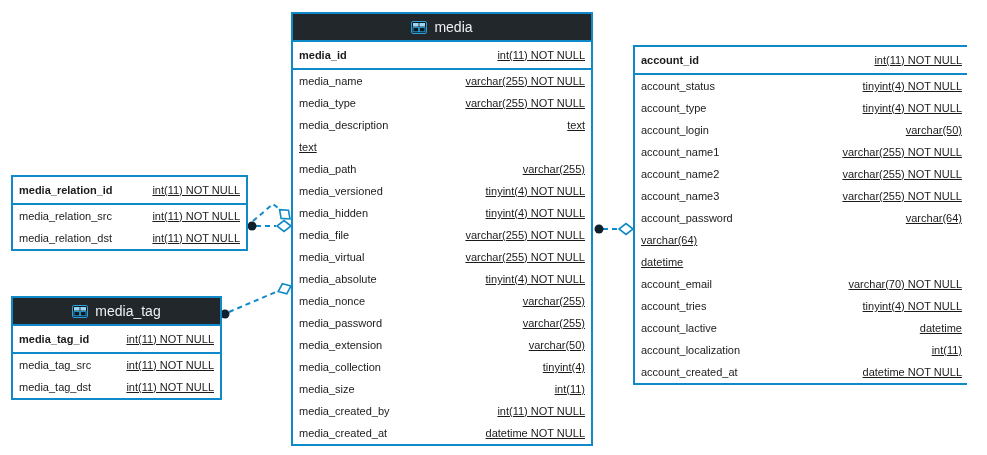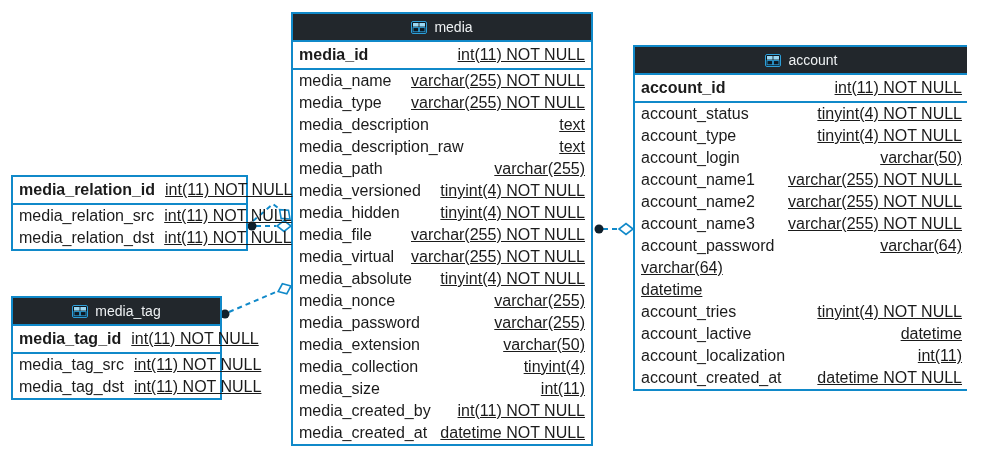--- a/index.html
+++ b/index.html
@@ -5,21 +5,21 @@
   html,body{margin:0;padding:0;background:#fff;}
   body{font-family:"Liberation Sans",sans-serif;}
   #canvas{position:relative;width:919px;height:455px;background:var(--canvas-bg,#fff);overflow:hidden;padding-left:48px;}
   #connectors{position:absolute;left:0;top:0;width:987px;height:455px;z-index:1;}
   .tbl{position:absolute;box-sizing:border-box;border:2px solid var(--accent,#1089c9);background:#fff;z-index:2;}
   .hdr{height:26px;background:var(--header-bg,#22272c);border-bottom:2px solid var(--accent,#1089c9);
        display:flex;align-items:center;justify-content:center;gap:7px;
        color:var(--header-text,#eef1f3);font-size:14px;}
   .ticon{display:flex;align-items:center;}
   .row{display:flex;justify-content:space-between;align-items:center;height:22px;
-       padding:0 6px;font-size:16px;color:var(--row-text,#1b1b1b);white-space:nowrap;}
+       padding:0 6px;font-size:11px;color:var(--row-text,#1b1b1b);white-space:nowrap;}
   .row.pk{height:26px;border-bottom:2px solid var(--accent,#1089c9);}
   .row.pk .cname{font-weight:bold;}
   .cname{margin-right:10px;}
   .ctype{text-align:right;text-decoration:underline;}
   .relline{fill:none;stroke:var(--accent,#1089c9);stroke-width:2;stroke-dasharray:5 4;}
   .reldot{fill:var(--endpoint-dot,#10202c);}
   .reldiamond{fill:#fff;stroke:var(--accent,#1089c9);stroke-width:1.6;}
 </style>
 </head>
 <body>
@@ -71,21 +71,20 @@
         </div>
         <div class="row">
           <span class="cname">media_type</span>
           <span class="ctype">varchar(255) NOT NULL</span>
         </div>
         <div class="row">
           <span class="cname">media_description</span>
           <span class="ctype">text</span>
         </div>
         <div class="row">
-          <span class="cname">media_description_raw</span>
           <span class="ctype">text</span>
         </div>
         <div class="row">
           <span class="cname">media_path</span>
           <span class="ctype">varchar(255)</span>
         </div>
         <div class="row">
           <span class="cname">media_versioned</span>
           <span class="ctype">tinyint(4) NOT NULL</span>
         </div>
@@ -129,32 +128,20 @@
           <span class="cname">media_created_by</span>
           <span class="ctype">int(11) NOT NULL</span>
         </div>
         <div class="row">
           <span class="cname">media_created_at</span>
           <span class="ctype">datetime NOT NULL</span>
         </div>
       </div>
     </div>
     <div class="tbl" style="left: 633px; top: 45px; width: 337px;">
-      <div class="hdr">
-        <span class="ticon">
-          <svg width="16" height="13" viewBox="0 0 16 13">
-            <rect x="0.5" y="0.5" width="15" height="12" rx="1.5" fill="var(--icon-dark)" stroke="var(--icon-bright)"></rect>
-            <rect x="2" y="2" width="5.6" height="3.6" fill="var(--icon-light)"></rect>
-            <rect x="8.4" y="2" width="5.6" height="3.6" fill="var(--icon-light)"></rect>
-            <rect x="2" y="6.6" width="5.6" height="4.2" fill="var(--icon-dark)" stroke="var(--icon-bright)" stroke-width="0.9"></rect>
-            <rect x="8.4" y="6.6" width="5.6" height="4.2" fill="var(--icon-dark)" stroke="var(--icon-bright)" stroke-width="0.9"></rect>
-          </svg>
-        </span>
-        <span class="ttitle">account</span>
-      </div>
       <div class="row pk">
         <span class="cname">account_id</span>
         <span class="ctype">int(11) NOT NULL</span>
       </div>
       <div class="rows">
         <div class="row">
           <span class="cname">account_status</span>
           <span class="ctype">tinyint(4) NOT NULL</span>
         </div>
         <div class="row">
@@ -179,20 +166,24 @@
         </div>
         <div class="row">
           <span class="cname">account_password</span>
           <span class="ctype">varchar(64)</span>
         </div>
         <div class="row">
           <span class="ctype">varchar(64)</span>
         </div>
         <div class="row">
           <span class="ctype">datetime</span>
+        </div>
+        <div class="row">
+          <span class="cname">account_email</span>
+          <span class="ctype">varchar(70) NOT NULL</span>
         </div>
         <div class="row">
           <span class="cname">account_tries</span>
           <span class="ctype">tinyint(4) NOT NULL</span>
         </div>
         <div class="row">
           <span class="cname">account_lactive</span>
           <span class="ctype">datetime</span>
         </div>
         <div class="row">

